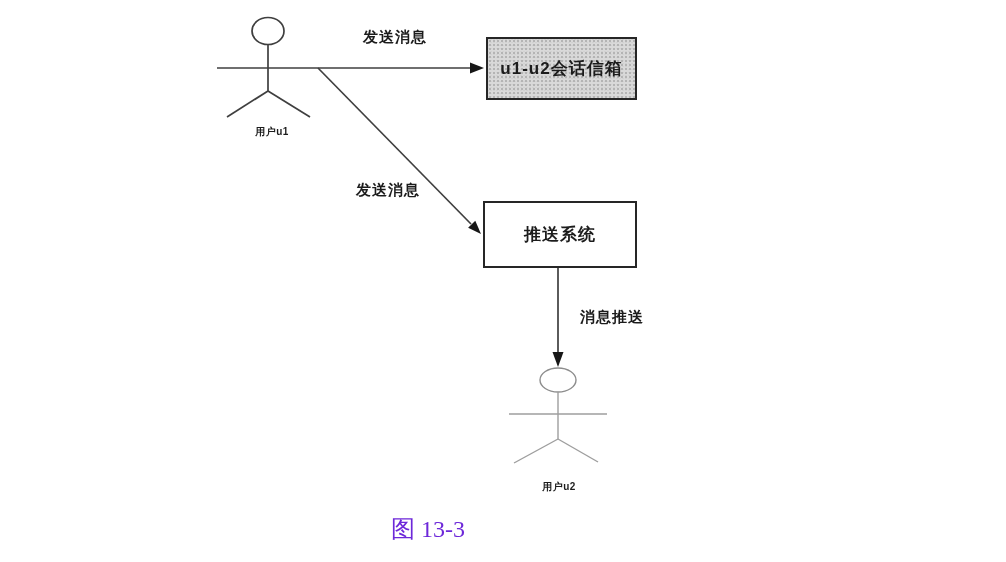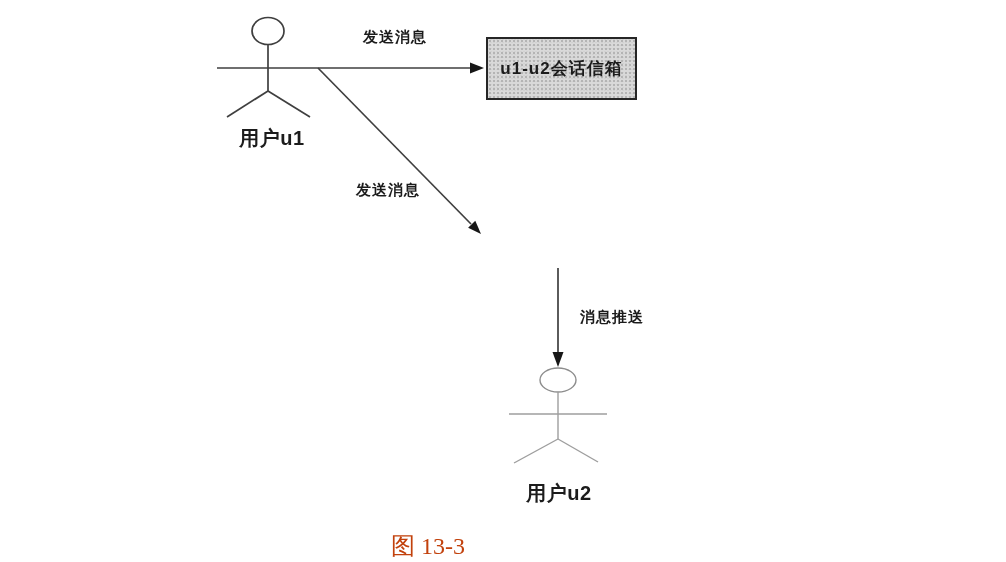--- a/index.html
+++ b/index.html
@@ -54,33 +54,32 @@
   .edge-label{
     position:absolute;
     transform:translateX(-50%);
     font-size:15px;font-weight:bold;
     letter-spacing:1px;
     white-space:nowrap;
   }
   .actor-label{
     position:absolute;
     transform:translateX(-50%);
-    font-size:20px;font-weight:bold;
+    font-size:10px;font-weight:bold;
     letter-spacing:0.5px;
     white-space:nowrap;
   }
   .caption{
     position:absolute;
     transform:translateX(-50%);
     left:428px;top:513px;
     font-family:"Liberation Serif", serif;
     font-size:24px;
-    color:#c2410c;
+    color:#6d28d9;
     white-space:nowrap;
-    margin-top:17px;
   }
 </style>
 </head>
 <body>
 
 <div class="canvas">
 
   <svg class="diagram-lines" viewBox="0 0 1006 562" xmlns="http://www.w3.org/2000/svg">
 
     <g>
@@ -107,20 +106,23 @@
       <line class="stroke-light" x1="558" y1="439" x2="514" y2="463"></line>
       <line class="stroke-light" x1="558" y1="439" x2="598" y2="462"></line>
     </g>
   </svg>
 
   <div class="node-box mailbox">
     <span>u1-u2</span>
     <span>会话信箱</span>
   </div>
 
+  <div class="node-box pushbox">
+    <span>推送系统</span>
+  </div>
 
   <div class="edge-label" style="left:395px;top:28px;">发送消息</div>
 
   <div class="edge-label" style="left:388px;top:181px;">发送消息</div>
 
   <div class="edge-label" style="left:612px;top:308px;">消息推送</div>
 
   <div class="actor-label" style="left:272px;top:125px;">用户u1</div>
 
   <div class="actor-label" style="left:559px;top:480px;">用户u2</div>

